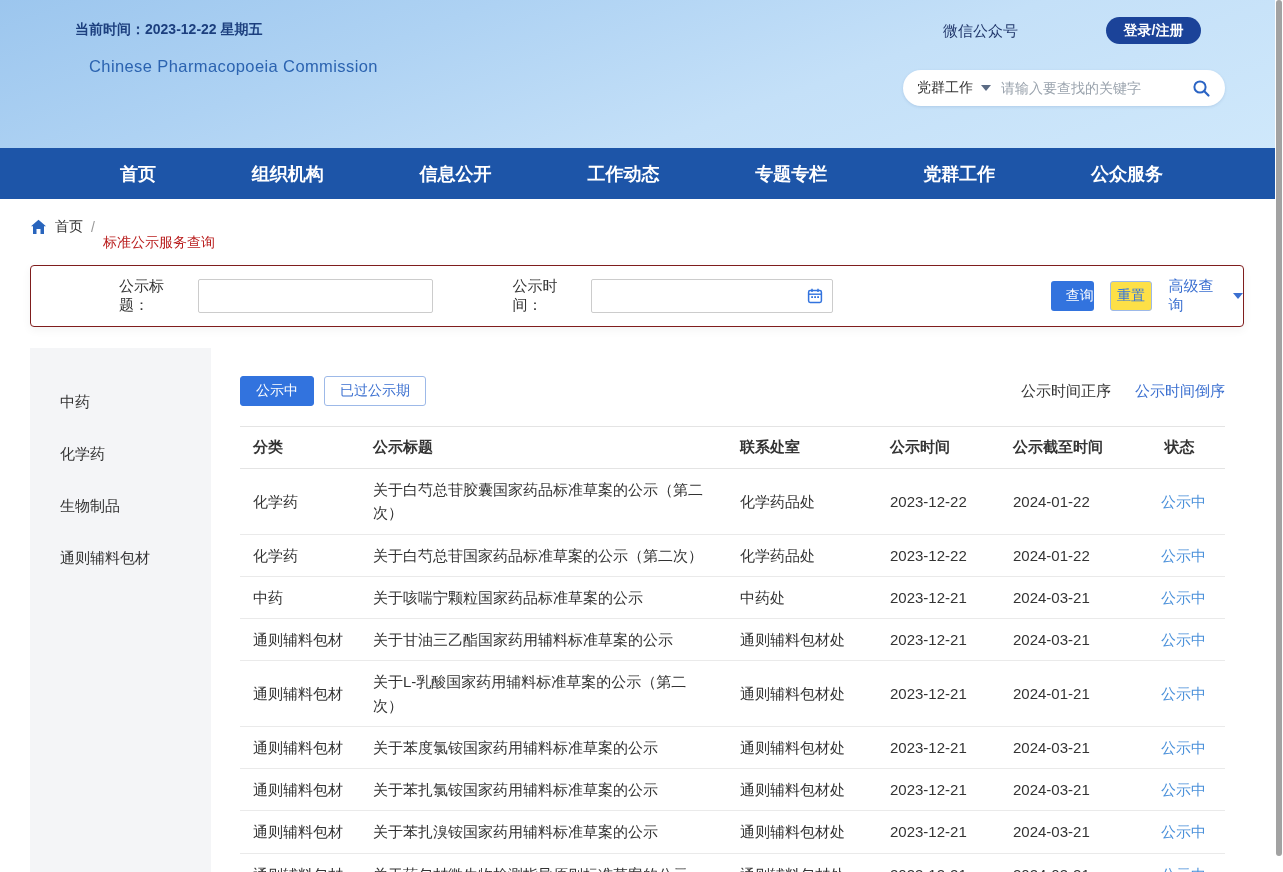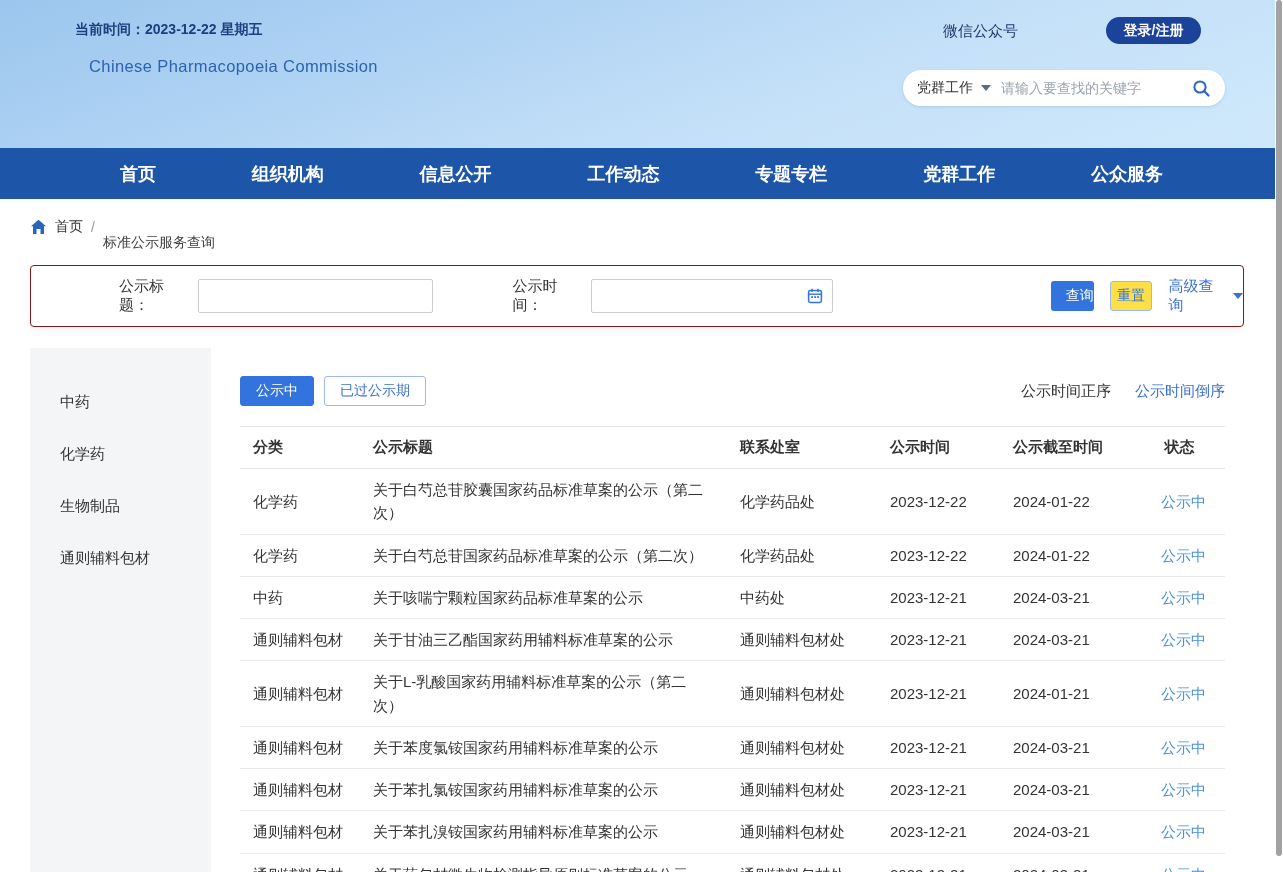--- a/index.html
+++ b/index.html
@@ -71,21 +71,21 @@
     padding:0 10px;
   }
 
   
   .breadcrumb {
     position:absolute; top:199px; left:30px; height:56px; display:flex; align-items:center;
   }
   .breadcrumb .home-icon { margin-right:8px; display:flex; cursor:pointer; }
   .crumb { font-size:14px; color:#333; cursor:pointer; }
   .crumb-sep { font-size:14px; color:#999; margin:0 8px; }
-  .crumb-current { font-size:14px; color:#404040;margin-top:32px; }
+  .crumb-current { font-size:14px; color:#b91c1c;margin-top:32px; }
 
   
   .filter-card {
     position:absolute; top:265px; left:30px; width:1214px; height:62px;
     background:#fff; border:1px solid #7f1d1d; border-radius:4px;
     box-shadow:0 3px 10px rgba(0,0,0,.05);
     display:flex; align-items:center;font-family:Liberation Serif, serif;
   }
   .f-label { font-size:15px; color:#333; }
   .lbl-title { margin-left:88px; }

